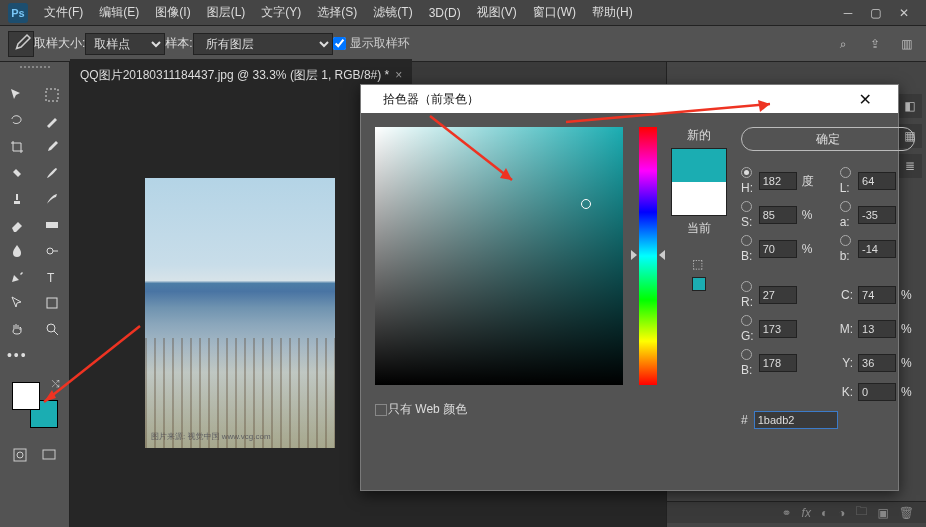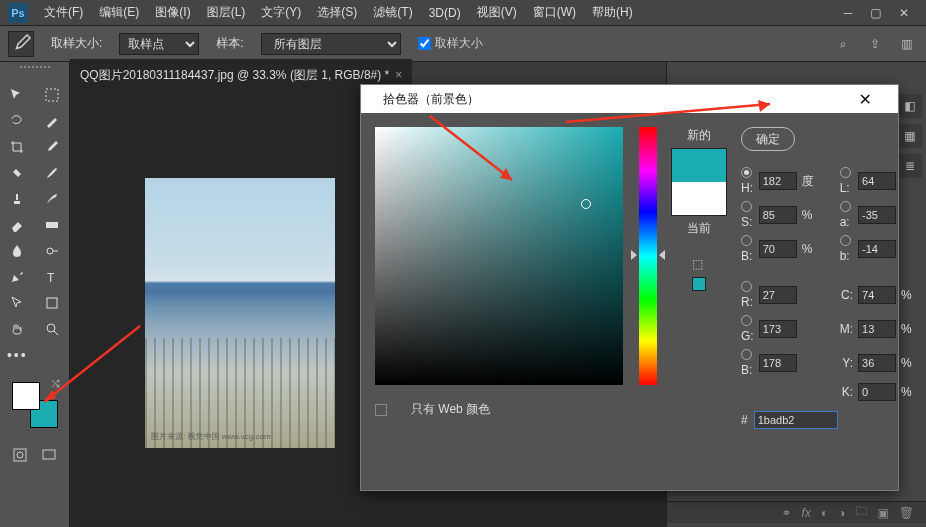--- a/index.html
+++ b/index.html
@@ -6,21 +6,21 @@
 body { background: #323232; color: #ccc; width: 926px; height: 527px; overflow: hidden; position: relative; }
 
 
 .menubar { height: 26px; background: #454545; display: flex; align-items: center; padding: 0 8px; border-bottom: 1px solid #222; }
 .ps-logo { width: 20px; height: 20px; background: #1d4e6f; color: #79c6f6; display: flex; align-items: center; justify-content: center; font-weight: bold; font-size: 11px; border-radius: 3px; margin-right: 8px; }
 .menu-item { padding: 4px 8px; color: #ddd; cursor: pointer; }
 .win-controls { margin-left: auto; display: flex; gap: 0; }
 .win-btn { width: 28px; height: 20px; display: flex; align-items: center; justify-content: center; color: #ccc; cursor: pointer; }
 
 
-.options-bar { height: 36px; background: #535353; display: flex; align-items: center; padding: 0 8px; border-bottom: 1px solid #222; gap: 17px; }
+.options-bar { height: 36px; background: #535353; display: flex; align-items: center; padding: 0 8px; border-bottom: 1px solid #222; gap: 0; }
 .opt-btn { width: 26px; height: 26px; display: flex; align-items: center; justify-content: center; background: #3a3a3a; border: 1px solid #222; }
 .opt-label { color: #ddd; }
 .opt-select { background: #3a3a3a; border: 1px solid #222; color: #ddd; padding: 2px 4px; min-width: 80px; height: 22px; }
 .opt-select.wide { min-width: 140px; padding-left: 8px; }
 .opt-check { display: flex; align-items: center; gap: 4px; }
 .opt-icons-right { margin-left: auto; display: flex; gap: 10px; }
 .opt-ricon { width: 22px; height: 22px; display: flex; align-items: center; justify-content: center; color: #bbb; cursor: pointer; }
 
 
 .main { display: flex; height: calc(100% - 62px); }
@@ -60,41 +60,41 @@
 .dialog { position: absolute; left: 360px; top: 84px; width: 539px; height: 407px; background: #535353; border: 1px solid #7a7a7a; box-shadow: 0 4px 14px rgba(0,0,0,.6); z-index: 40; }
 .dialog-title { height: 28px; background: #fff; color: #111; display: flex; align-items: center; padding: 0 22px; font-size: 13px; }
 .dialog-close { margin-left: auto; font-size: 16px; cursor: pointer; padding: 0 4px; }
 .dialog-body { padding: 14px 14px 10px; display: flex; gap: 14px; }
 
 .sv-block { position: relative; }
 .sv-field { width: 248px; height: 258px; position: relative; background: #1badb2; cursor: crosshair; }
 .sv-white { position: absolute; inset: 0; background: linear-gradient(to right, #fff, rgba(255,255,255,0)); }
 .sv-black { position: absolute; inset: 0; background: linear-gradient(to top, #000, rgba(0,0,0,0)); }
 .sv-cursor { position: absolute; width: 10px; height: 10px; border: 1.5px solid #fff; border-radius: 50%; transform: translate(-50%,-50%); left: 85%; top: 30%; }
-.web-only { margin-top: 16px; display: flex; align-items: center; gap: 24px; color: #ddd; }
+.web-only { margin-top: 16px; display: flex; align-items: center; gap: 1px; color: #ddd; }
 .web-only .cb { width: 12px; height: 12px; border: 1px solid #888; }
 
 .hue-block { position: relative; width: 22px; height: 258px; }
 .hue-strip { width: 18px; height: 100%; margin-left: 2px; background: linear-gradient(to bottom, #f00 0%, #f0f 17%, #00f 33%, #0ff 50%, #0f0 67%, #ff0 83%, #f00 100%); cursor: pointer; }
 .hue-ptr { position: absolute; left: -2px; top: 49.5%; width: 26px; height: 0; }
 .hue-ptr::before, .hue-ptr::after { content: ""; position: absolute; top: -5px; width: 0; height: 0; border-top: 5px solid transparent; border-bottom: 5px solid transparent; }
 .hue-ptr::before { left: -4px; border-left: 6px solid #ccc; }
 .hue-ptr::after { right: -4px; border-right: 6px solid #ccc; }
 
 .preview-col { width: 62px; display: flex; flex-direction: column; align-items: center; }
 .pv-label { color: #ddd; margin-bottom: 4px; }
 .pv-box { width: 56px; height: 68px; border: 1px solid #222; display: flex; flex-direction: column; }
 .pv-new { flex: 1; background: #1badb2; }
 .pv-cur { flex: 1; background: #fff; }
 .cube-row { margin-top: 16px; display:flex; flex-direction:column; align-items:center; gap:6px; }
 .cube { width: 14px; height: 14px; color:#ccc; }
 .mini-swatch { width: 14px; height: 14px; background: #1badb2; border: 1px solid #222; }
 
 .fields-col { flex: 1; display: flex; flex-direction: column; }
-.btn-col { display: flex; gap: 10px; margin-bottom: 16px; }
+.btn-col { display: flex; flex-direction: column; gap: 10px; margin-bottom: 16px; }
 .dlg-btn { height: 24px; border-radius: 12px; border: 1px solid #888; background: transparent; color: #ddd; cursor: pointer; padding: 0 14px; }
 .dlg-btn.primary { border: 1.5px solid #bbb; }
 .val-grid { display: grid; grid-template-columns: auto 38px auto 14px auto 38px auto; row-gap: 6px; column-gap: 5px; align-items: center; }
 .radio { width: 11px; height: 11px; border: 1px solid #aaa; border-radius: 50%; display: inline-block; position: relative; }
 .radio.on::after { content: ""; position: absolute; inset: 2px; background: #ddd; border-radius: 50%; }
 .vlabel { color: #ddd; text-align: right; }
 .num-in { width: 38px; height: 18px; background: #3a3a3a; border: 1px solid #222; color: #ddd; padding: 0 3px; font-size: 11px; }
 .unit { color: #ddd; width: 14px; }
 .hex-row { display: flex; align-items: center; gap: 6px; margin-top: 10px; }
 .hex-in { width: 84px; height: 18px; background: #3a3a3a; border: 1px solid #3c7bc9; color: #ddd; padding: 0 3px; font-size: 11px; }
@@ -128,21 +128,21 @@
     <svg viewBox="0 0 16 16">
         <path d="M13 3l-1-1-6 6-1 3 3-1 6-6-1-1z" fill="none" stroke="#ccc"></path>
       </svg>
   </div>
   <span class="opt-label">取样大小:</span>
   <select class="opt-select"><option>取样点</option></select>
   <span class="opt-label">样本:</span>
   <select class="opt-select wide"><option>所有图层</option></select>
   <label class="opt-check">
     <input type="checkbox" checked="" style="">
-    <span>取样大小</span>
+    <span>显示取样环</span>
   </label>
   <div class="opt-icons-right">
     <div class="opt-ricon">⌕</div>
     <div class="opt-ricon">⇪</div>
     <div class="opt-ricon">▥</div>
   </div>
 </div>
 
 <div class="main">
 

